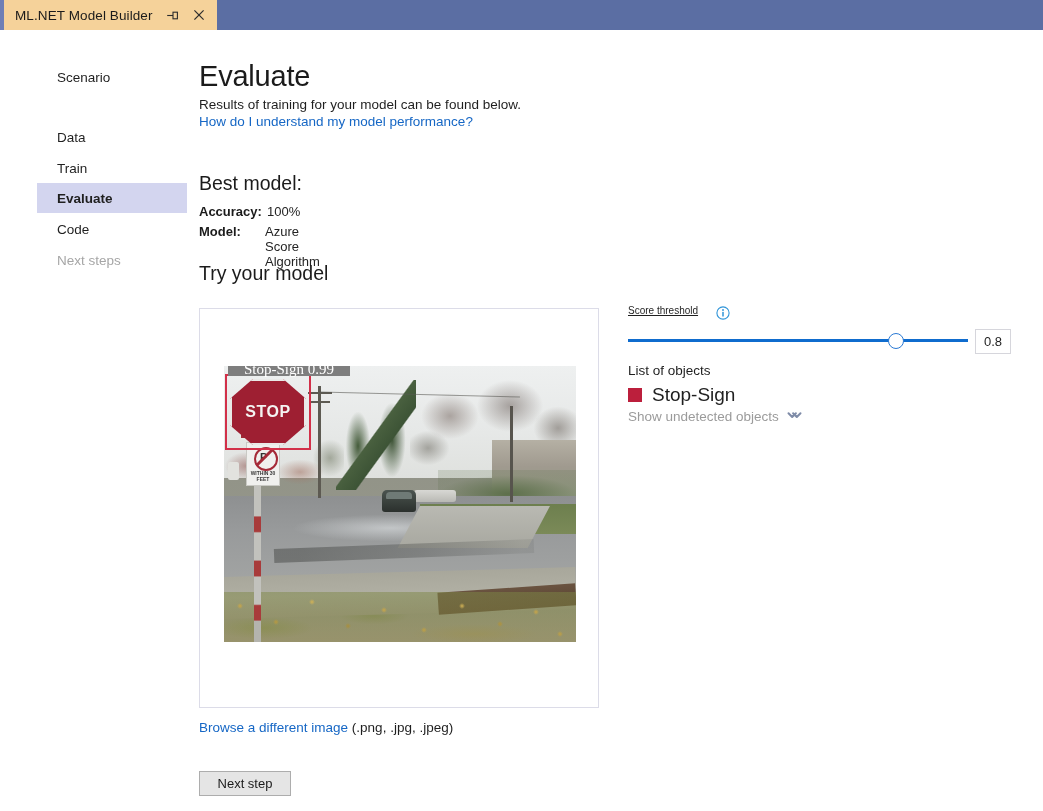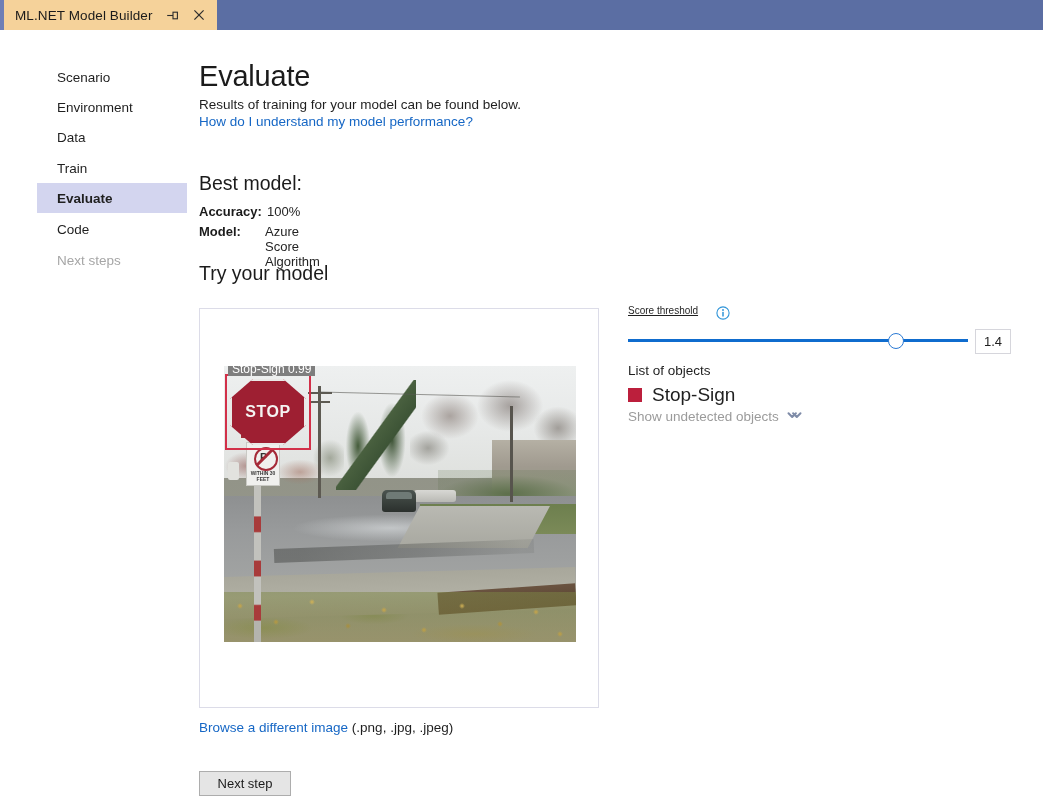--- a/index.html
+++ b/index.html
@@ -286,22 +286,22 @@
   }
 
   
   .det-box{
     position:absolute;left:1px;top:8px;width:86px;height:76px;
     border:2px solid #d23049;box-sizing:border-box;
   }
   .det-label{
     position:absolute;left:1px;top:-13px;
     background:#7e7e7e;color:#ffffff;
-    font-size:12px;line-height:13px;height:13px;
-    padding:0 4px;white-space:nowrap;
+    font-size:15px;line-height:13px;height:13px;
+    padding:0 16px;white-space:nowrap;font-family:Liberation Serif, serif;
   }
   
   .stopsign{
     position:absolute;left:6px;top:13px;width:76px;height:66px;
     background:#9e1f32;
     clip-path:polygon(30% 0%,70% 0%,100% 30%,100% 70%,70% 100%,30% 100%,0% 70%,0% 30%);
     display:flex;align-items:center;justify-content:center;
     border:2px solid #e9e9e7;box-sizing:border-box;
   }
   .stopsign span{
@@ -386,23 +386,20 @@
         <line x1="1.4" y1="1.4" x2="10.6" y2="10.6" stroke="#2c2c2c" stroke-width="1.2"></line>
         <line x1="10.6" y1="1.4" x2="1.4" y2="10.6" stroke="#2c2c2c" stroke-width="1.2"></line>
       </svg>
     </span>
   </div>
 </div>
 
 <div class="sidebar">
   <div class="nav-item" style="top:32px">
       <span>Scenario</span>
-    </div>
-  <div class="nav-item" style="top:62px">
-      <span>Environment</span>
     </div>
   <div class="nav-item" style="top:92px">
       <span>Data</span>
     </div>
   <div class="nav-item" style="top:123px">
       <span>Train</span>
     </div>
   <div class="nav-item active" style="top:153px">
       <span>Evaluate</span>
     </div>
@@ -491,21 +488,21 @@
 <span class="info-icon">
   <svg width="14" height="14" viewBox="0 0 14 14">
     <circle cx="7" cy="7" r="6.1" fill="none" stroke="#2f94d8" stroke-width="1.1"></circle>
     <circle cx="7" cy="4" r=".95" fill="#2f94d8"></circle>
     <rect x="6.25" y="5.9" width="1.5" height="4.6" fill="#2f94d8"></rect>
   </svg>
 </span>
 
 <div class="slider-track"></div>
 <div class="slider-thumb"></div>
-<div class="score-box">1.4</div>
+<div class="score-box">0.8</div>
 
 <div class="objects-label">List of objects</div>
 <div class="object-row">
   <span class="object-swatch"></span>
   <span class="object-name">Stop-Sign</span>
 </div>
 
 <div class="undetected-row">
   <span class="undetected-label">Show undetected objects</span>
   <span class="chev">

